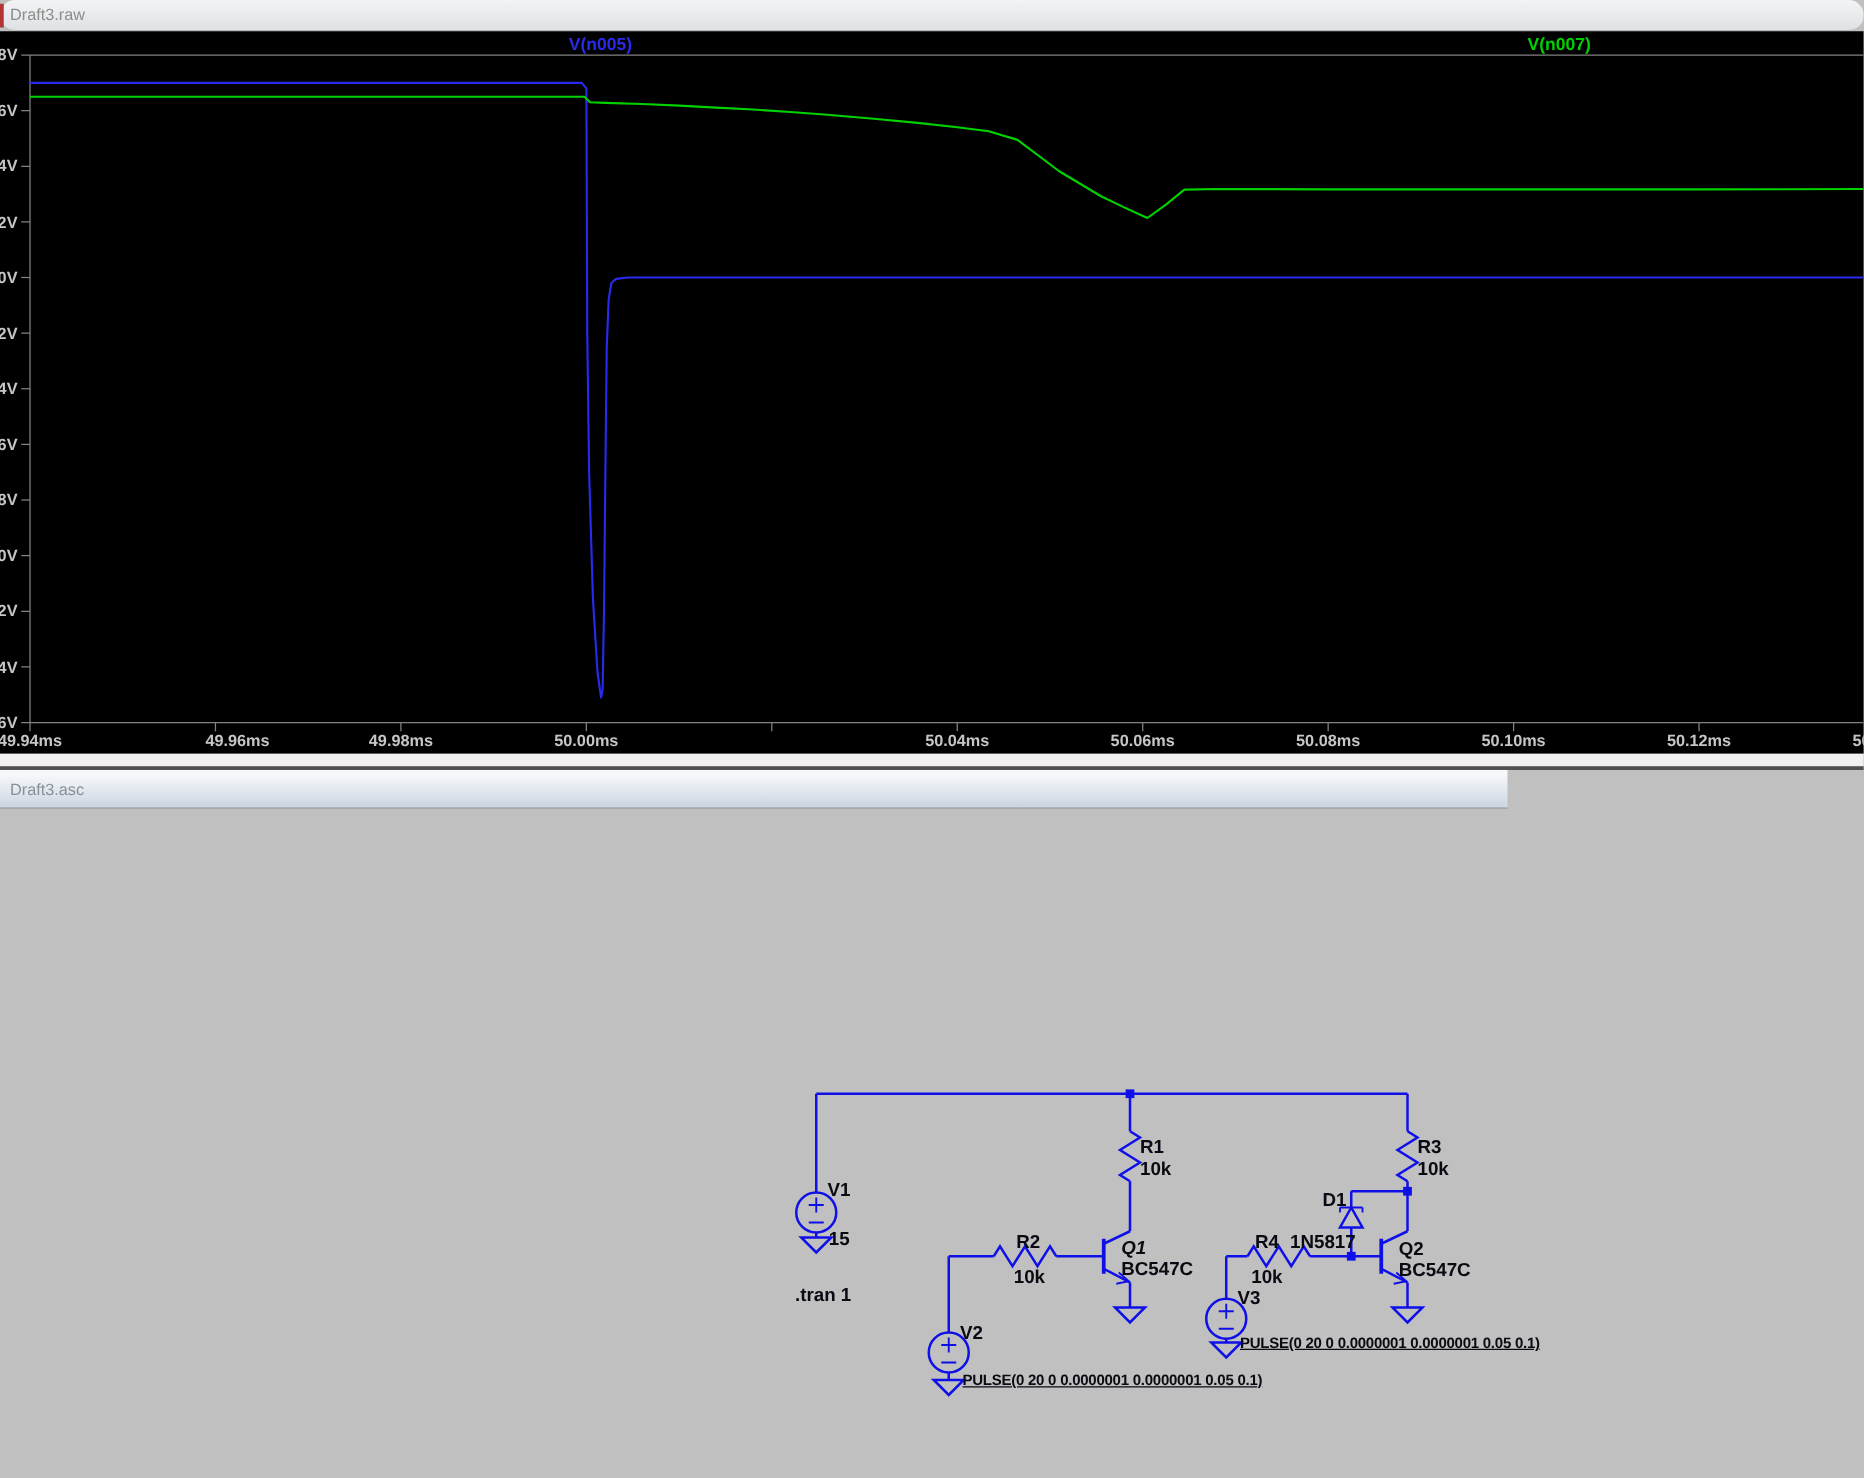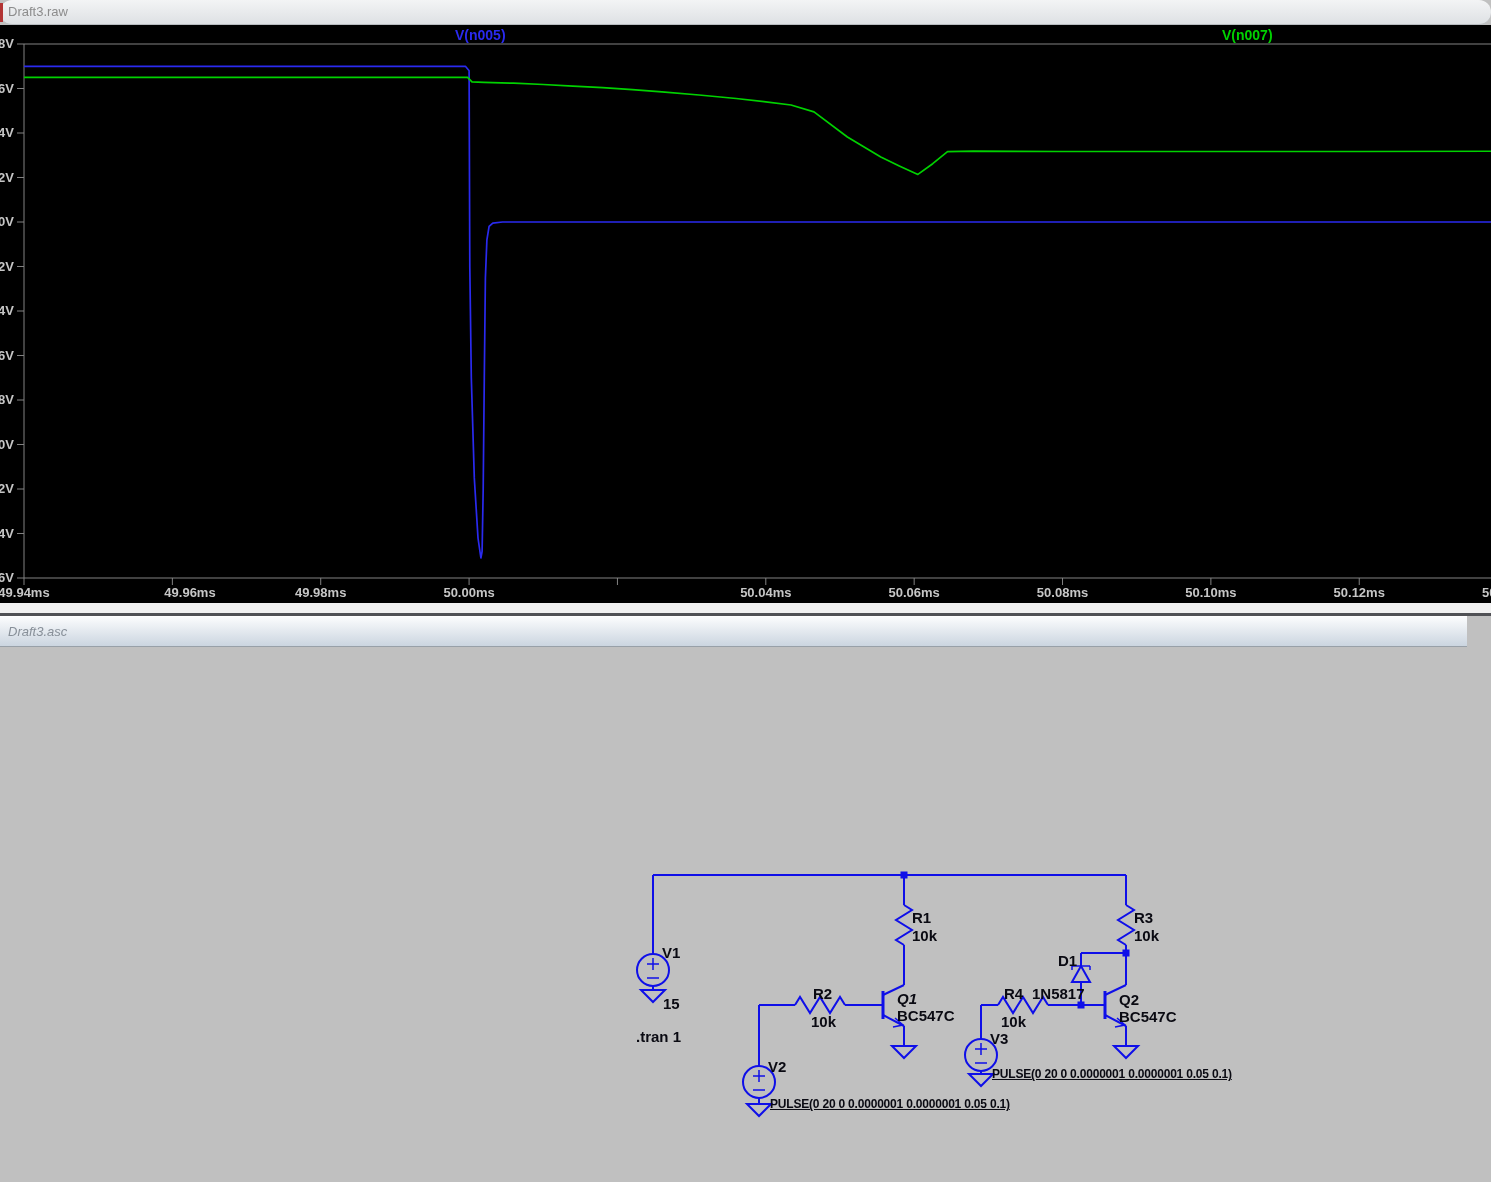--- a/index.html
+++ b/index.html
@@ -20,23 +20,23 @@
   .legend-item{position:absolute;top:2px;font-size:14px;font-weight:bold;}
   .ylab{position:absolute;left:-18px;width:32px;text-align:right;font-size:13px;
         font-weight:bold;color:#C6C6C6;}
   .xlab{position:absolute;top:560px;width:80px;text-align:center;font-size:13px;
         font-weight:bold;color:#C6C6C6;}
   #plot-svg{position:absolute;left:0;top:0;}
 
   
   .sep-light{position:absolute;left:0;top:603px;width:1491px;height:10px;background:#F1F1F1;}
   .sep-dark{position:absolute;left:0;top:613px;width:1491px;height:3px;background:#505155;}
-  .titlebar2{position:absolute;left:0;top:616px;width:1467px;height:31px;
+  .titlebar2{position:absolute;left:0;top:616px;width:1206px;height:31px;
              background:linear-gradient(#FBFCFD,#CBD5E0);
-             border-top:1px solid #FFFFFF;border-bottom:1px solid #98A0A8;box-sizing:border-box;font-style:italic;}
+             border-top:1px solid #FFFFFF;border-bottom:1px solid #98A0A8;box-sizing:border-box;}
   .titlebar2 .tb-text{position:absolute;left:8px;top:0;line-height:29px;font-size:13px;color:#878F98;}
 
   
   .schem-pane{position:absolute;left:0;top:648px;width:1491px;height:534px;background:#C0C0C0;}
   #schem-svg{position:absolute;left:0;top:0;}
   .slabel{position:absolute;font-size:15px;font-weight:bold;color:#0A0A12;white-space:nowrap;}
   .slabel.pulse{font-size:12px;letter-spacing:-0.2px;text-decoration:underline;}
 </style>
 </head>
 <body>
@@ -172,21 +172,21 @@
         <path d="M969,426 H993 L981,438 Z"></path>
       </g>
       <g fill="#0F0FE8" stroke="none">
         <rect x="900.5" y="223.5" width="7" height="7"></rect>
         <rect x="1122.5" y="301.5" width="7" height="7"></rect>
         <rect x="1077.5" y="353.5" width="7" height="7"></rect>
       </g>
     </svg>
 
     <div class="slabel" style="left:662px;top:296px;">V1</div>
-    <div class="slabel" style="left:663px;top:335px;margin-top:12px;">15</div>
+    <div class="slabel" style="left:663px;top:335px;">15</div>
     <div class="slabel" style="left:636px;top:380px;">.tran 1</div>
     <div class="slabel" style="left:912px;top:261px;">R1</div>
     <div class="slabel" style="left:912px;top:279px;">10k</div>
     <div class="slabel" style="left:813px;top:337px;">R2</div>
     <div class="slabel" style="left:811px;top:365px;">10k</div>
     <div class="slabel" style="left:897px;top:342px;font-style:italic;">Q1</div>
     <div class="slabel" style="left:897px;top:359px;">BC547C</div>
     <div class="slabel" style="left:768px;top:410px;">V2</div>
     <div class="slabel pulse" style="left:770px;top:449px;">PULSE(0 20 0 0.0000001 0.0000001 0.05 0.1)</div>
     <div class="slabel" style="left:1134px;top:261px;">R3</div>

